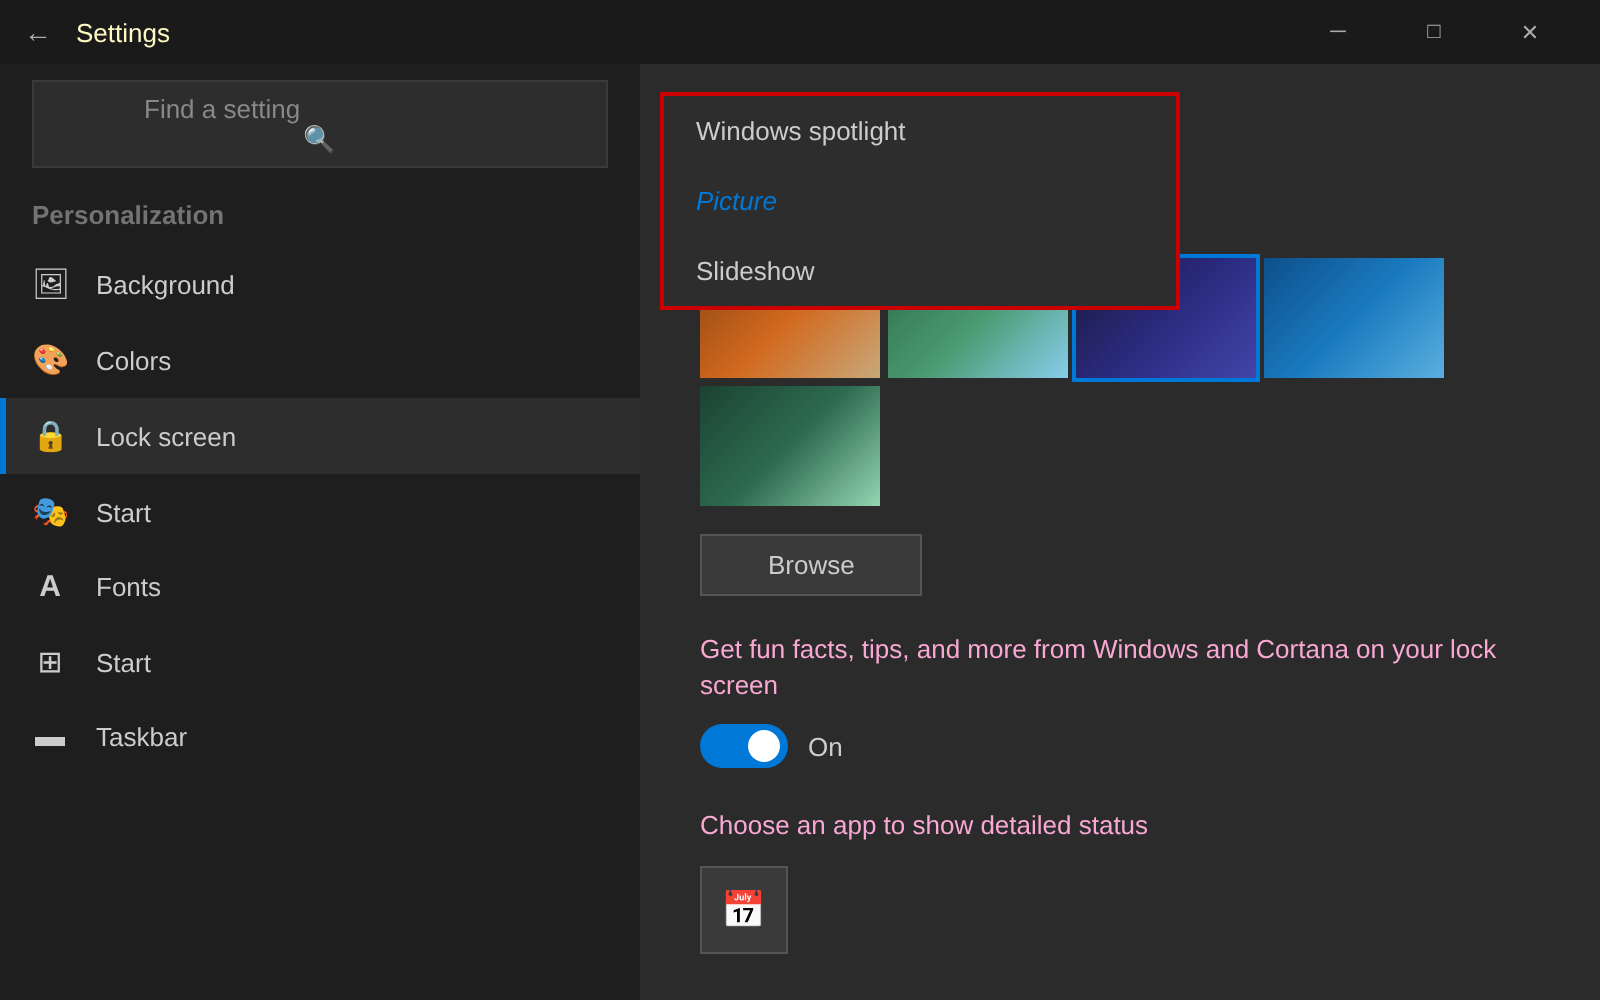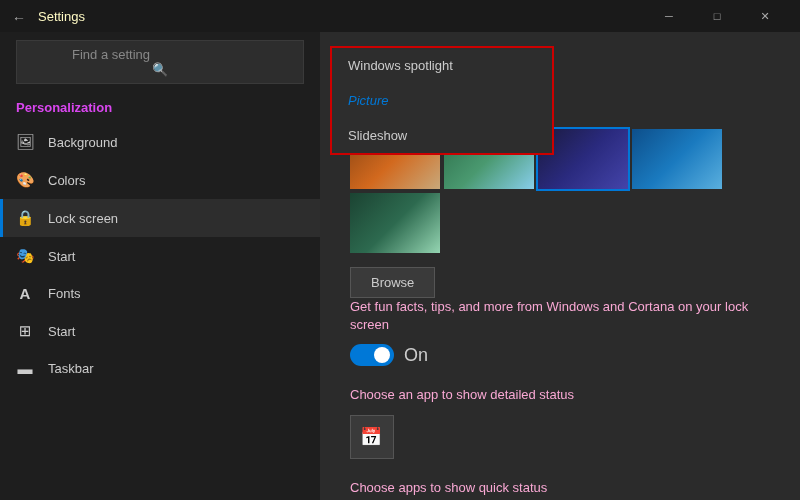--- a/index.html
+++ b/index.html
@@ -83,21 +83,21 @@
       flex: 1;
       outline: none;
     }
     .search-box input::placeholder { color: #888; }
     .search-icon-wrap {
       color: #888;
       font-size: 13px;
     }
 
     .section-label {
-      color: #d946ef;
+      color: #737373;
       font-size: 13px;
       font-weight: 600;
       padding: 4px 16px 8px 16px;
     }
 
     .nav-item {
       display: flex;
       align-items: center;
       padding: 10px 16px;
       color: #ccc;
@@ -133,21 +133,21 @@
       margin-bottom: 20px;
     }
 
     
     .dropdown-overlay {
       position: absolute;
       top: 14px;
       left: 10px;
       background: #2d2d2d;
       border: 2px solid #cc0000;
-      width: 224px;
+      width: 260px;
       z-index: 10;
     }
     .dropdown-item {
       padding: 10px 16px;
       color: #ccc;
       font-size: 13px;
       cursor: pointer;
     }
     .dropdown-item.selected {
       color: #0078d7;
@@ -180,23 +180,24 @@
     .pic-thumb.thumb-2 { background: linear-gradient(135deg, #2c6e49, #4a9970, #87ceeb); }
     .pic-thumb.thumb-3 { background: linear-gradient(135deg, #1a1a3e, #2a2a7e, #4444aa); }
     .pic-thumb.thumb-4 { background: linear-gradient(135deg, #0d4f8b, #1a7abf, #5aafde); }
     .pic-thumb.thumb-5 { background: linear-gradient(135deg, #1b4332, #2d6a4f, #95d5b2); }
     .pic-thumb.selected-thumb { outline: 2px solid #0078d7; }
 
     .browse-btn {
       background: #3a3a3a;
       border: 1px solid #555;
       color: #ccc;
-      padding: 7px 20px;
-      font-size: 13px;
-      cursor: pointer;
+      padding: 7px 33px;
+      font-size: 13px;
+      cursor: pointer;
+      margin-bottom: 18px;
       display: inline-block;
     }
 
     .setting-section {
       margin-bottom: 20px;
     }
     .setting-desc {
       color: #f9a8d4;
       font-size: 13px;
       margin-bottom: 10px;
@@ -224,21 +225,21 @@
       height: 16px;
       background: #fff;
       border-radius: 50%;
       position: absolute;
       top: 3px;
       right: 4px;
       transition: left 0.2s;
     }
     .toggle-label {
       color: #ccc;
-      font-size: 18px;
+      font-size: 13px;
     }
 
     
     .app-icons-row {
       display: flex;
       gap: 6px;
       flex-wrap: wrap;
     }
     .app-icon-box {
       width: 44px;

